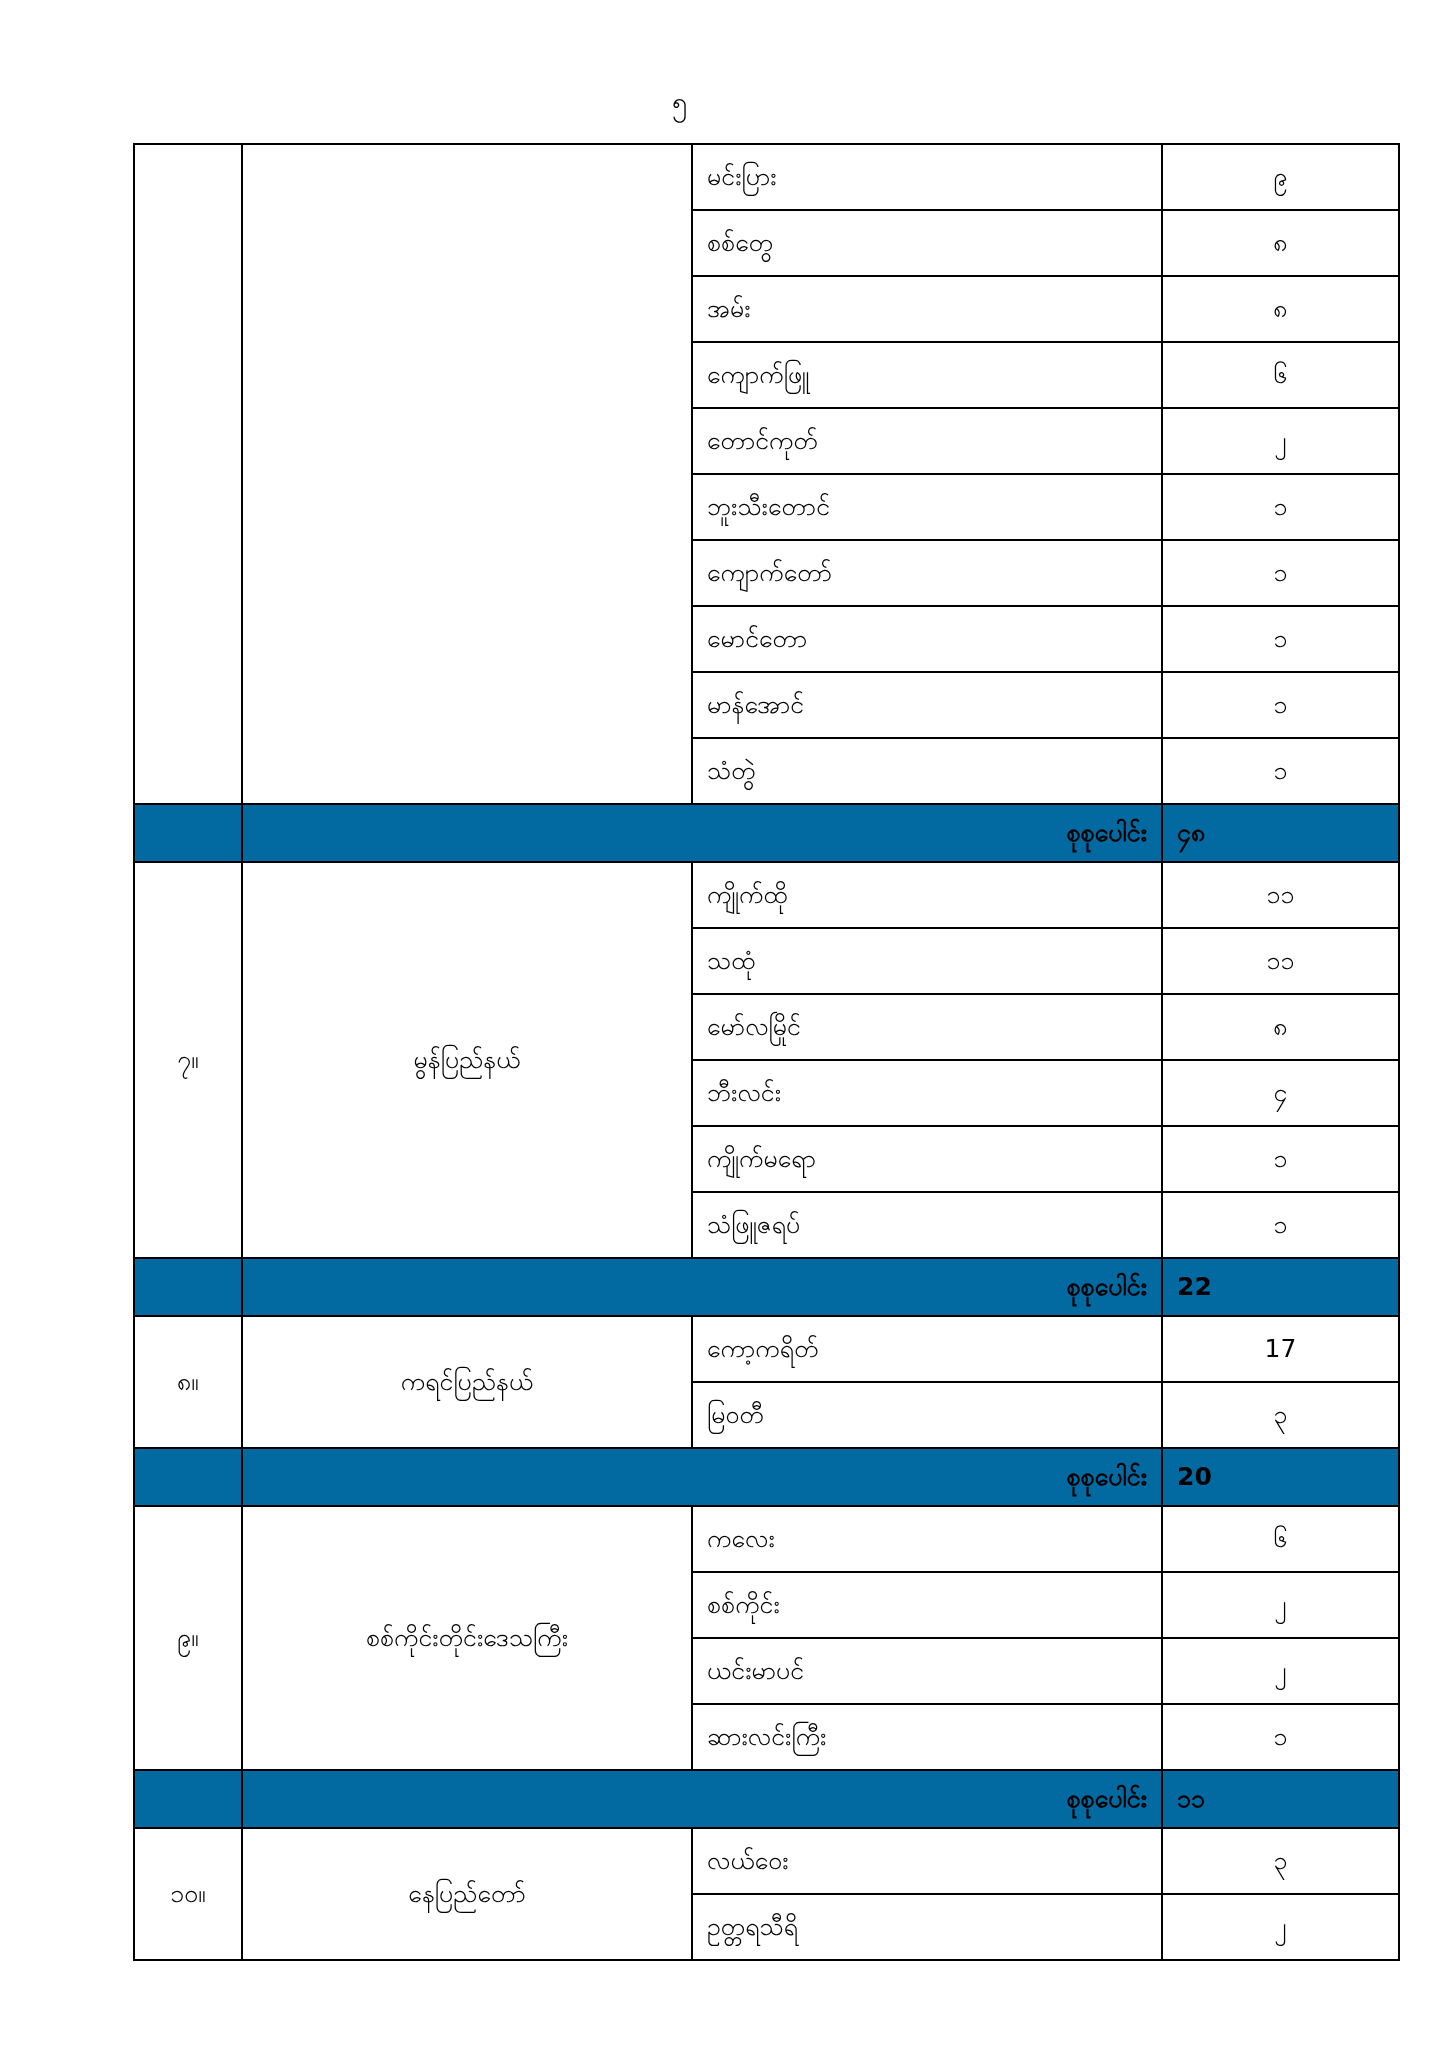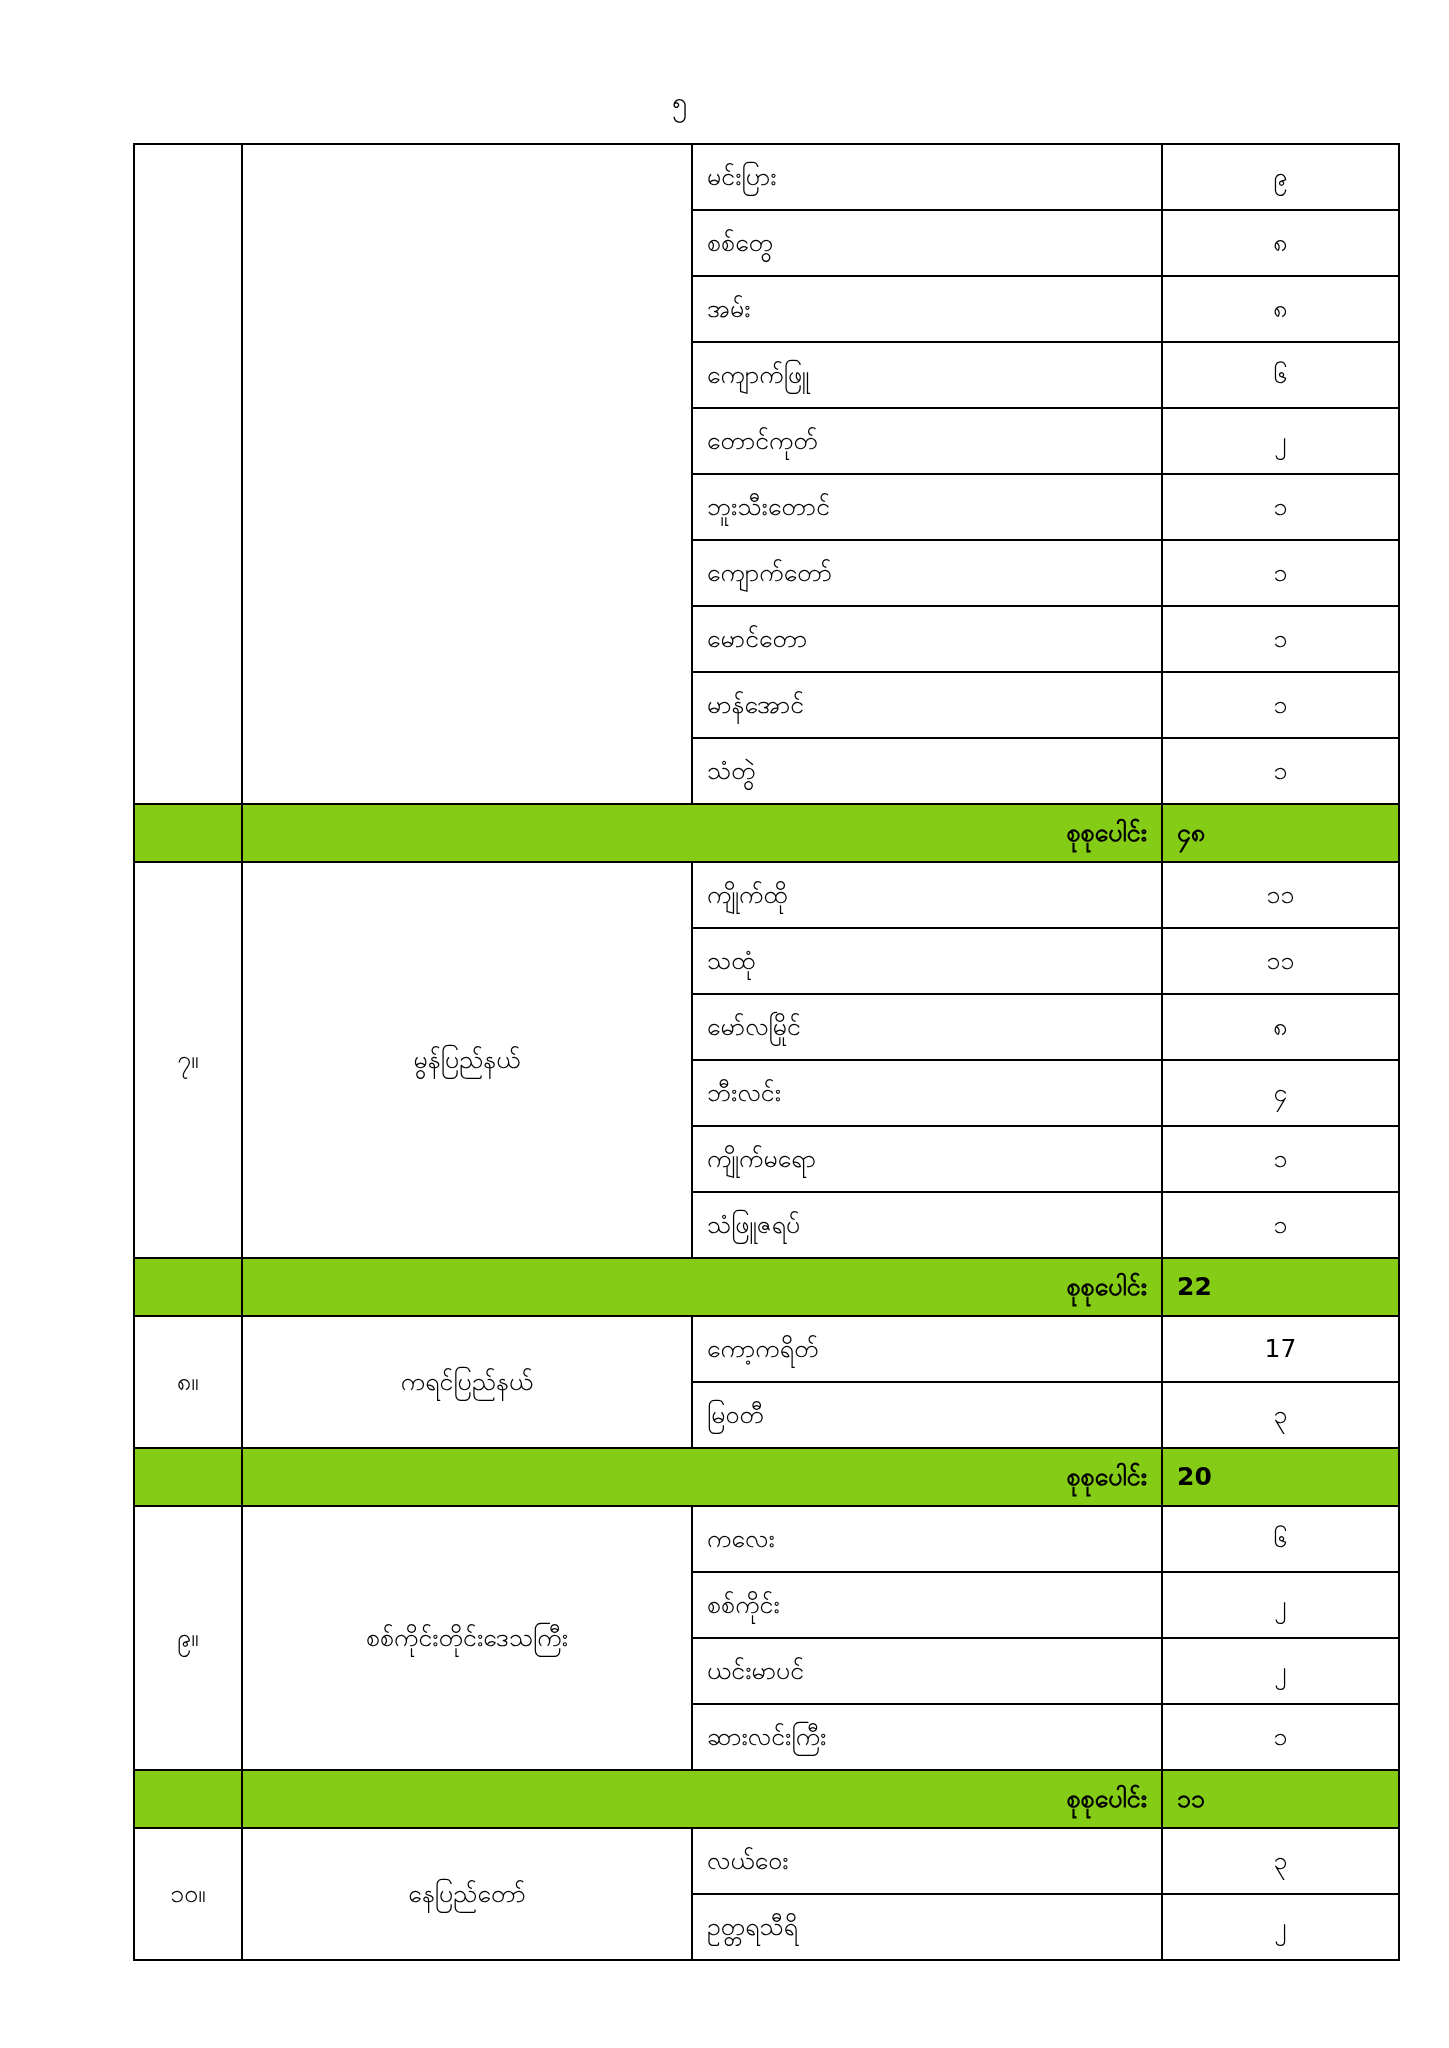--- a/index.html
+++ b/index.html
@@ -54,21 +54,21 @@
   col.c-state { width: 450px; }
   col.c-town  { width: 470px; }
   col.c-count { width: 237px; }
 
   td.no    { text-align: center; }
   td.state { text-align: center; }
   td.town  { text-align: left; }
   td.count { text-align: center; }
 
   tr.total td {
-    background: #84cc16;
+    background: #0369a1;
     font-weight: bold;
     height: 56px;
   }
   td.total-label {
     text-align: right;
     padding-right: 18px;
   }
   td.total-count {
     text-align: left;
   }

